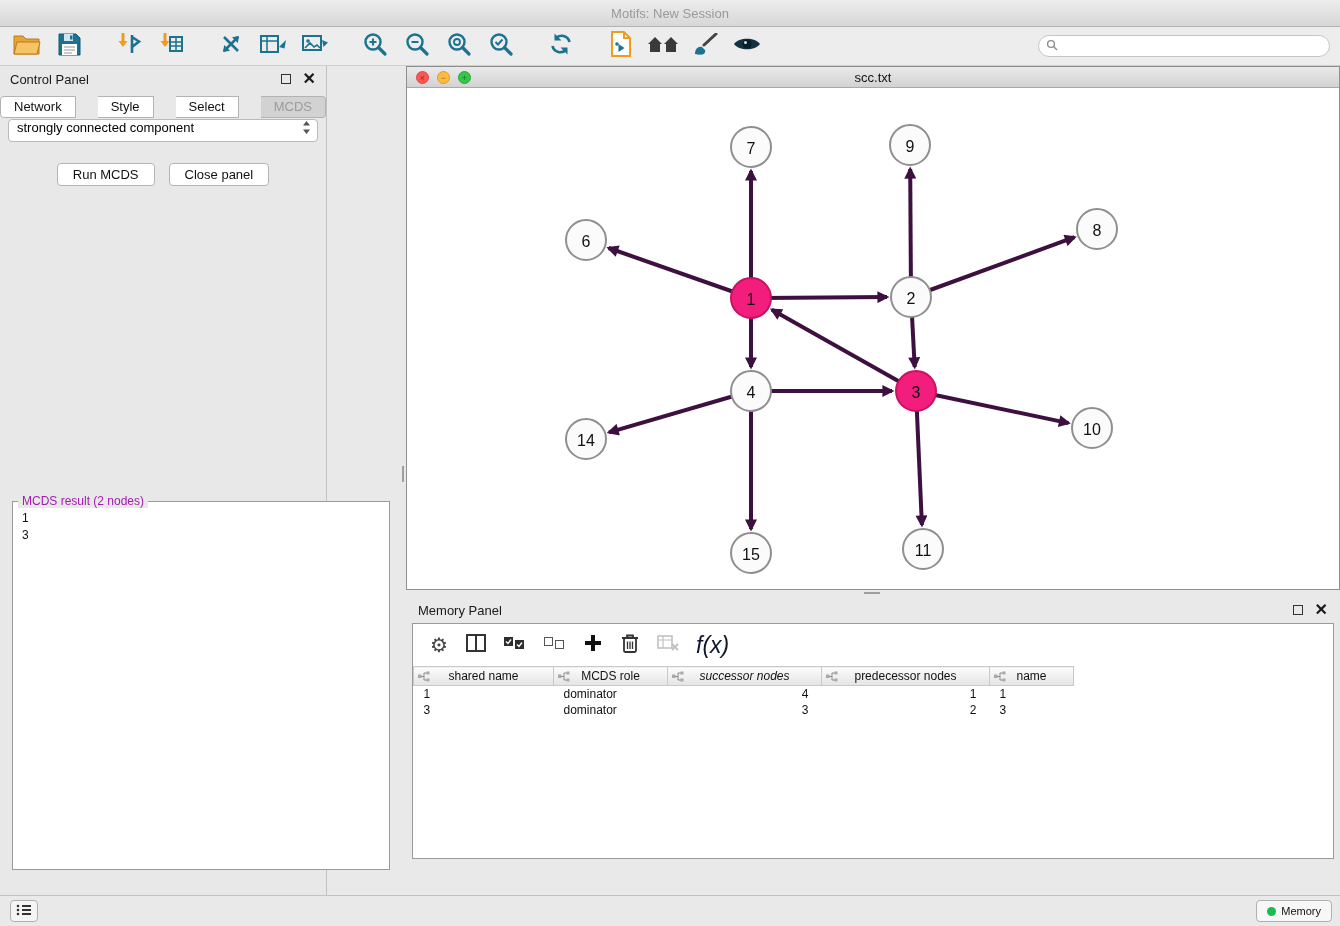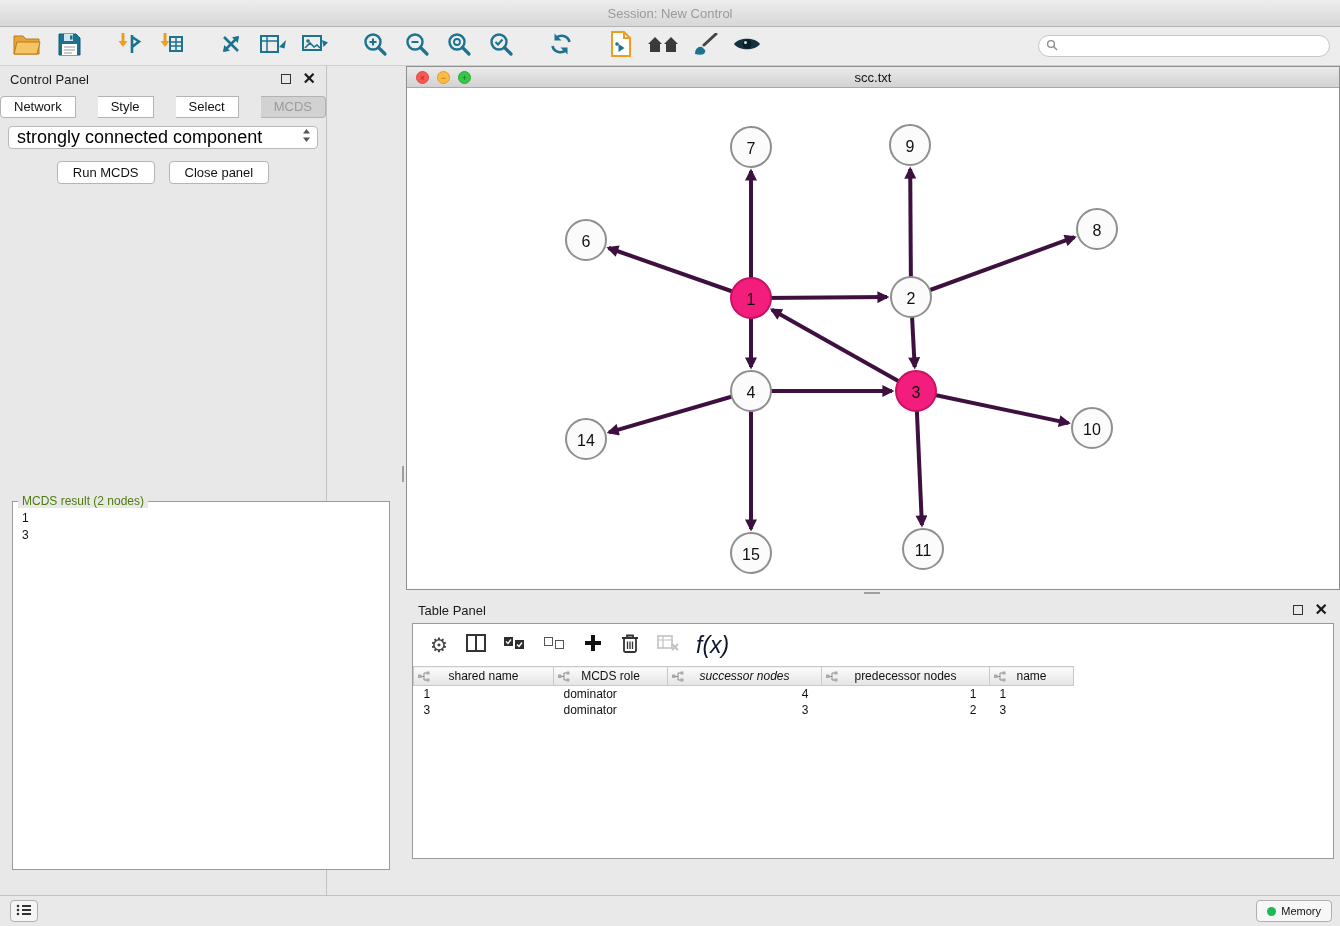--- a/index.html
+++ b/index.html
@@ -37,29 +37,29 @@
     border:1px solid #b3b3b3; border-left:none; font-size:13px; color:#111; cursor:default; }
   .seg-tab:first-child{ border-left:1px solid #b3b3b3; border-radius:4px 0 0 4px; }
   .seg-tab:last-child{ border-radius:0 4px 4px 0; }
   .seg-tab.selected{ background:#d2d2d2; color:#9b9b9b; }
 
   
   .control-panel{ position:absolute; left:0; top:66px; width:327px; height:829px;
     background:#e8e8e8; border-right:1px solid #c2c2c2; }
   .cp-tabs-row{ margin-top:4px;gap:22px; }
   .opt-label{ text-align:center; margin-top:20px; font-size:13px; color:#111; }
-  .dropdown{ margin:8px auto 0; width:310px; height:23px; background:#fff; border:1px solid #b9b9b9;
-    border-radius:4px; display:flex; align-items:center; font-size:18px; padding:0 6px 0 8px; position:relative; }
+  .dropdown{ margin:1px auto 0; width:310px; height:23px; background:#fff; border:1px solid #b9b9b9;
+    border-radius:4px; display:flex; font-size:13px; padding:0 6px 0 8px; position:relative; }
   .dropdown .dd-value{ flex:1; }
-  .btn-row{ display:flex; justify-content:center; gap:14px; margin-top:12px; }
+  .btn-row{ display:flex; justify-content:center; gap:14px; margin-top:21px; }
   .mac-btn{ height:23px; background:#fff; border:1px solid #b5b5b5; border-radius:4px;
     font-size:13px; padding:0 15px; line-height:21px; color:#111; cursor:default; }
   .result-box{ position:absolute; left:12px; top:435px; width:378px; height:369px;
     border:1px solid #9a9a9a; background:#fff; }
-  .result-legend{ position:absolute; left:5px; top:-8px; background:#e8e8e8; padding:0 4px; font-size:12px; color:#4d7c0f; }
+  .result-legend{ position:absolute; left:5px; top:-8px; background:#e8e8e8; padding:0 4px; font-size:12px; color:#a21caf; }
   .result-lines{ padding:8px 0 0 9px; font-size:12px; line-height:17px; color:#111; }
 
   
   .network-window{ position:absolute; left:406px; top:66px; width:934px; height:524px;
     border:1px solid #8e8e8e; background:#fff; }
   .nw-titlebar{ height:21px; background:linear-gradient(#eaeaea,#d2d2d2); border-bottom:1px solid #a9a9a9;
     position:relative; text-align:center; font-size:13px; line-height:21px; color:#111; }
   .traffic{ position:absolute; left:9px; top:4px; display:flex; gap:8px; }
   .light{ width:13px; height:13px; border-radius:50%; font-size:9px; line-height:12px;
     text-align:center; color:rgba(0,0,0,0.45); }
@@ -103,21 +103,21 @@
   .v-grip{ position:absolute; left:1px; top:400px; width:2px; height:16px;
     border-left:1px solid #9f9f9f; border-right:1px solid #9f9f9f; }
   .h-splitter{ position:absolute; left:406px; top:590px; width:934px; height:7px; }
   .h-grip{ position:absolute; left:458px; top:2px; width:16px; height:2px;
     border-top:1px solid #9f9f9f; border-bottom:1px solid #9f9f9f; }
 </style>
 </head>
 <body>
 
 <div class="titlebar">
-  <span>Session: New Control</span>
+  <span>Motifs: New Session</span>
 </div>
 
 <div class="toolbar">
   <div class="tb-group">
     <div class="tb-btn">
       <span><svg width="28" height="22" viewBox="0 0 28 22">
             <path d="M1 3h9l3 3h13v15H1z" fill="#e8a33c" stroke="#b97d15"></path>
             <path d="M4 9h23l-3 12H1z" fill="#f6c464" stroke="#b97d15"></path>
           </svg></span>
     </div>
@@ -367,21 +367,21 @@
         <g>
           <circle cx="344" cy="465" r="20" class="node"></circle>
           <text x="344" y="466" class="node-label">15</text>
         </g>
       </svg>
   </div>
 </div>
 
 <div class="table-panel">
   <div class="panel-header" style="padding:0 12px;">
-    <span>Table Panel</span>
+    <span>Memory Panel</span>
     <span class="spacer"></span>
     <span class="float-btn"></span>
     <span class="close-btn">✕</span>
   </div>
   <div class="tp-box">
     <div class="tp-toolbar">
       <span class="tp-icon">
           <span class="gear-char">⚙</span>
         </span>
       <span class="tp-icon">

